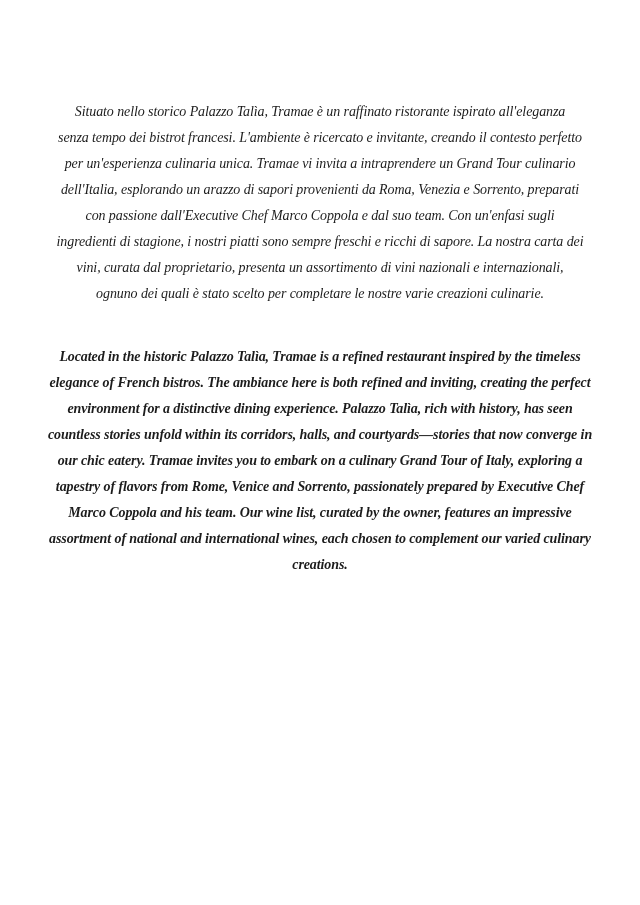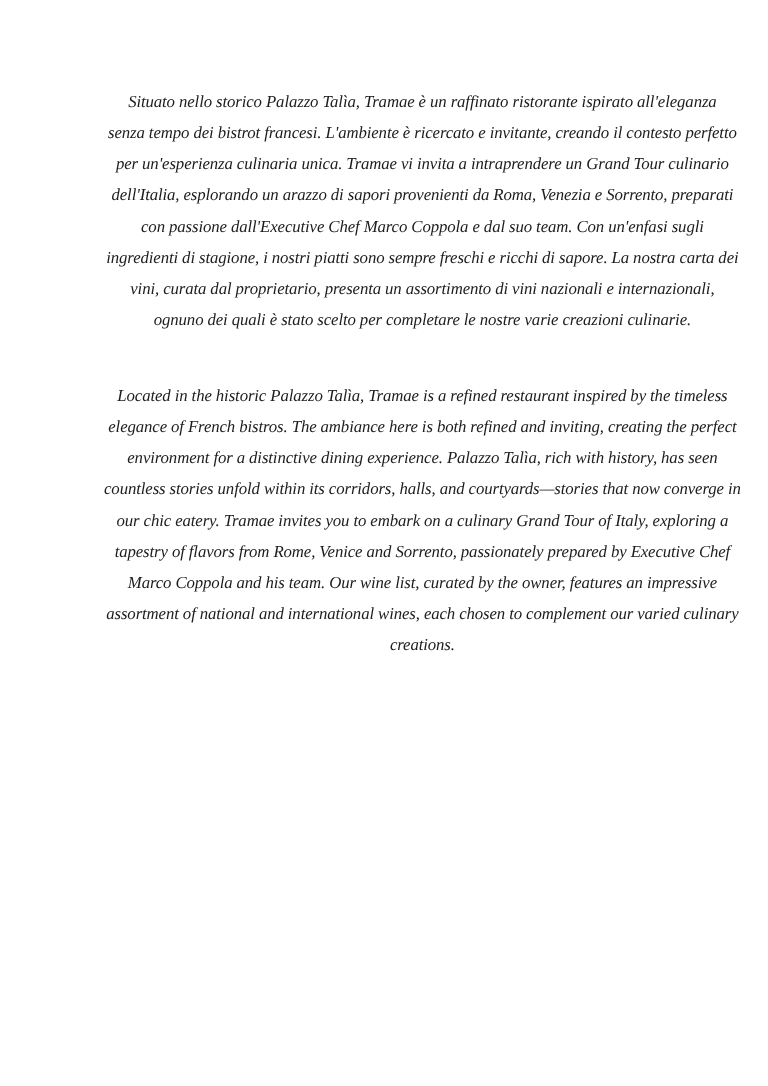--- a/index.html
+++ b/index.html
@@ -10,37 +10,37 @@
     width: 640px;
     height: 905px;
     background: #ffffff;
     overflow: hidden;
   }
   .page {
     width: 588px;
     height: 905px;
     background: #ffffff;
     box-sizing: border-box;
-    padding-top: 73px;
-    margin-left: 32px;
+    padding-top: 99px;
   }
   .para {
     width: 640px;
     margin: 0 auto;
     font-family: "Liberation Serif", "DejaVu Serif", serif;
     font-style: italic;
     font-size: 14px;
     line-height: 26px;
     letter-spacing: -0.1px;
     color: #1c1c1c;
     text-align: center;
     white-space: pre-line;
   }
   .para + .para {
     margin-top: 37px;
+    font-weight: bold;
   }
 </style>
 </head>
 <body>
 
 <div class="page">
   <div class="para">Situato nello storico Palazzo Talìa, Tramae è un raffinato ristorante ispirato all'eleganza
 senza tempo dei bistrot francesi. L'ambiente è ricercato e invitante, creando il contesto perfetto
 per un'esperienza culinaria unica. Tramae vi invita a intraprendere un Grand Tour culinario
 dell'Italia, esplorando un arazzo di sapori provenienti da Roma, Venezia e Sorrento, preparati

